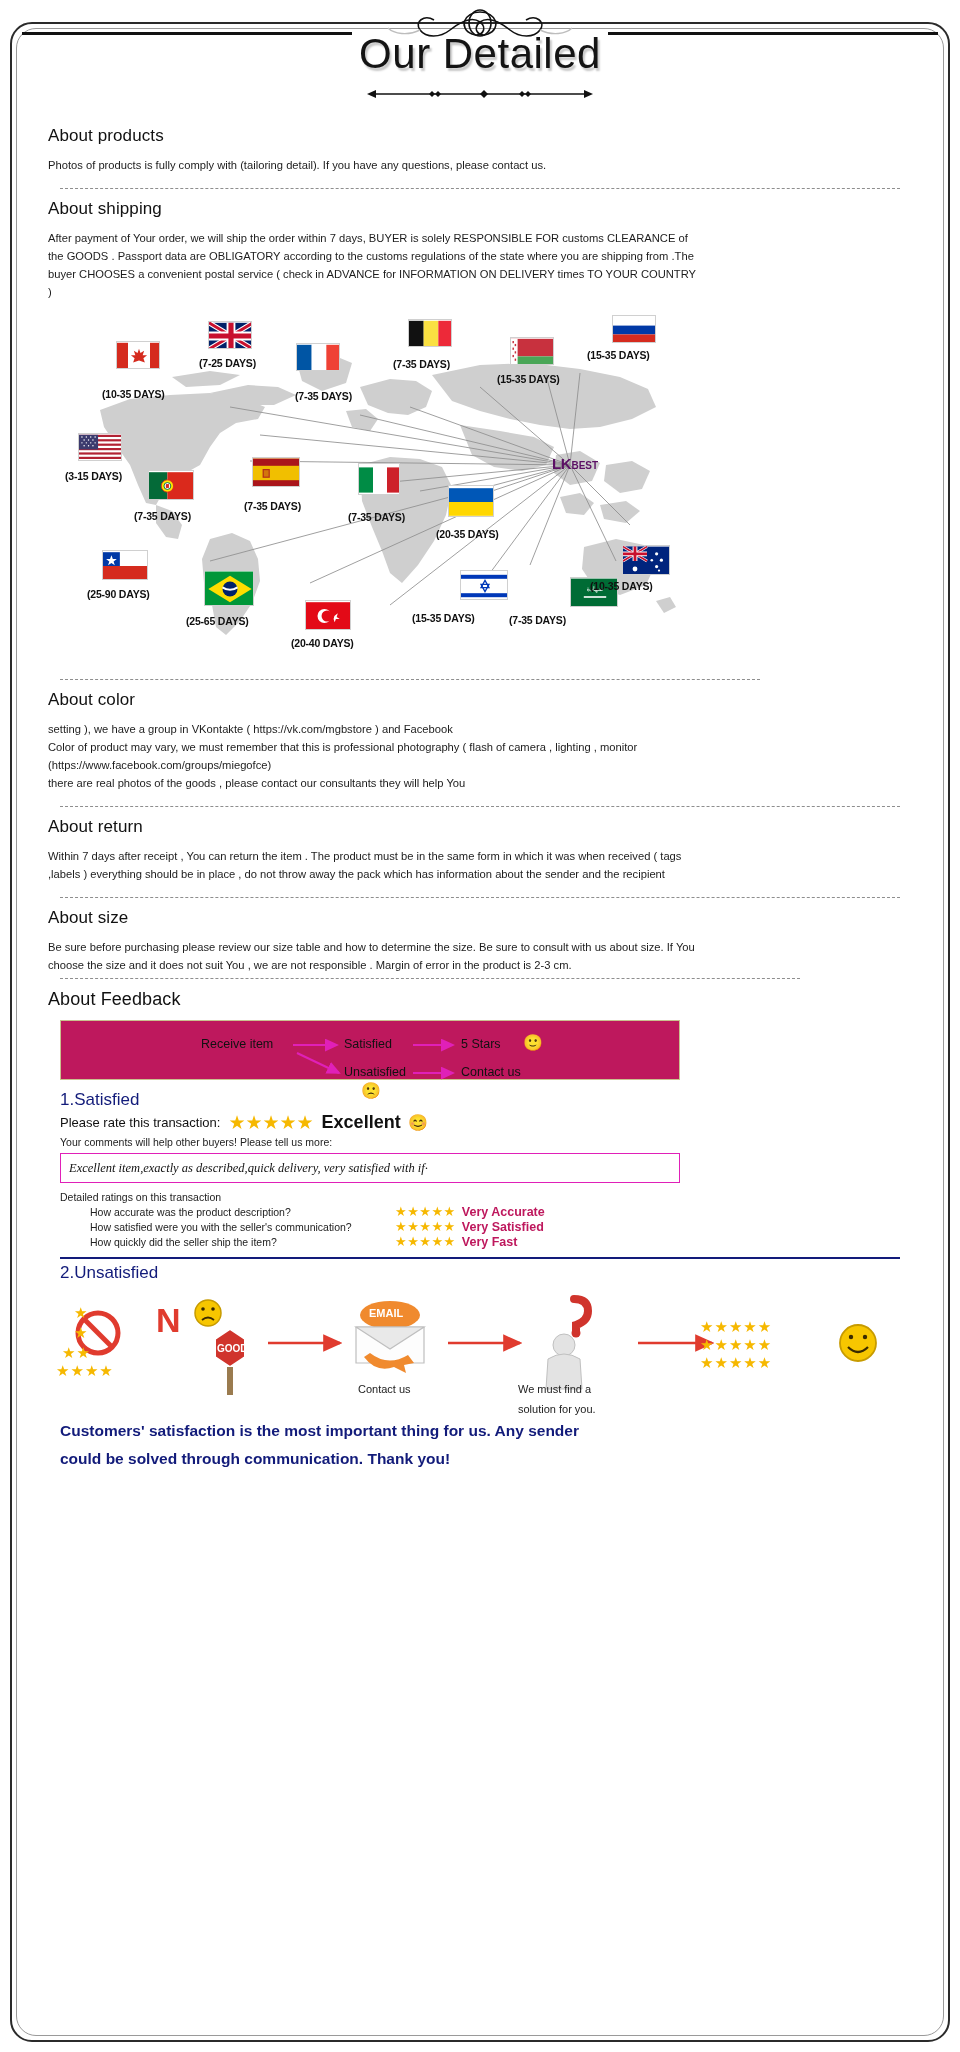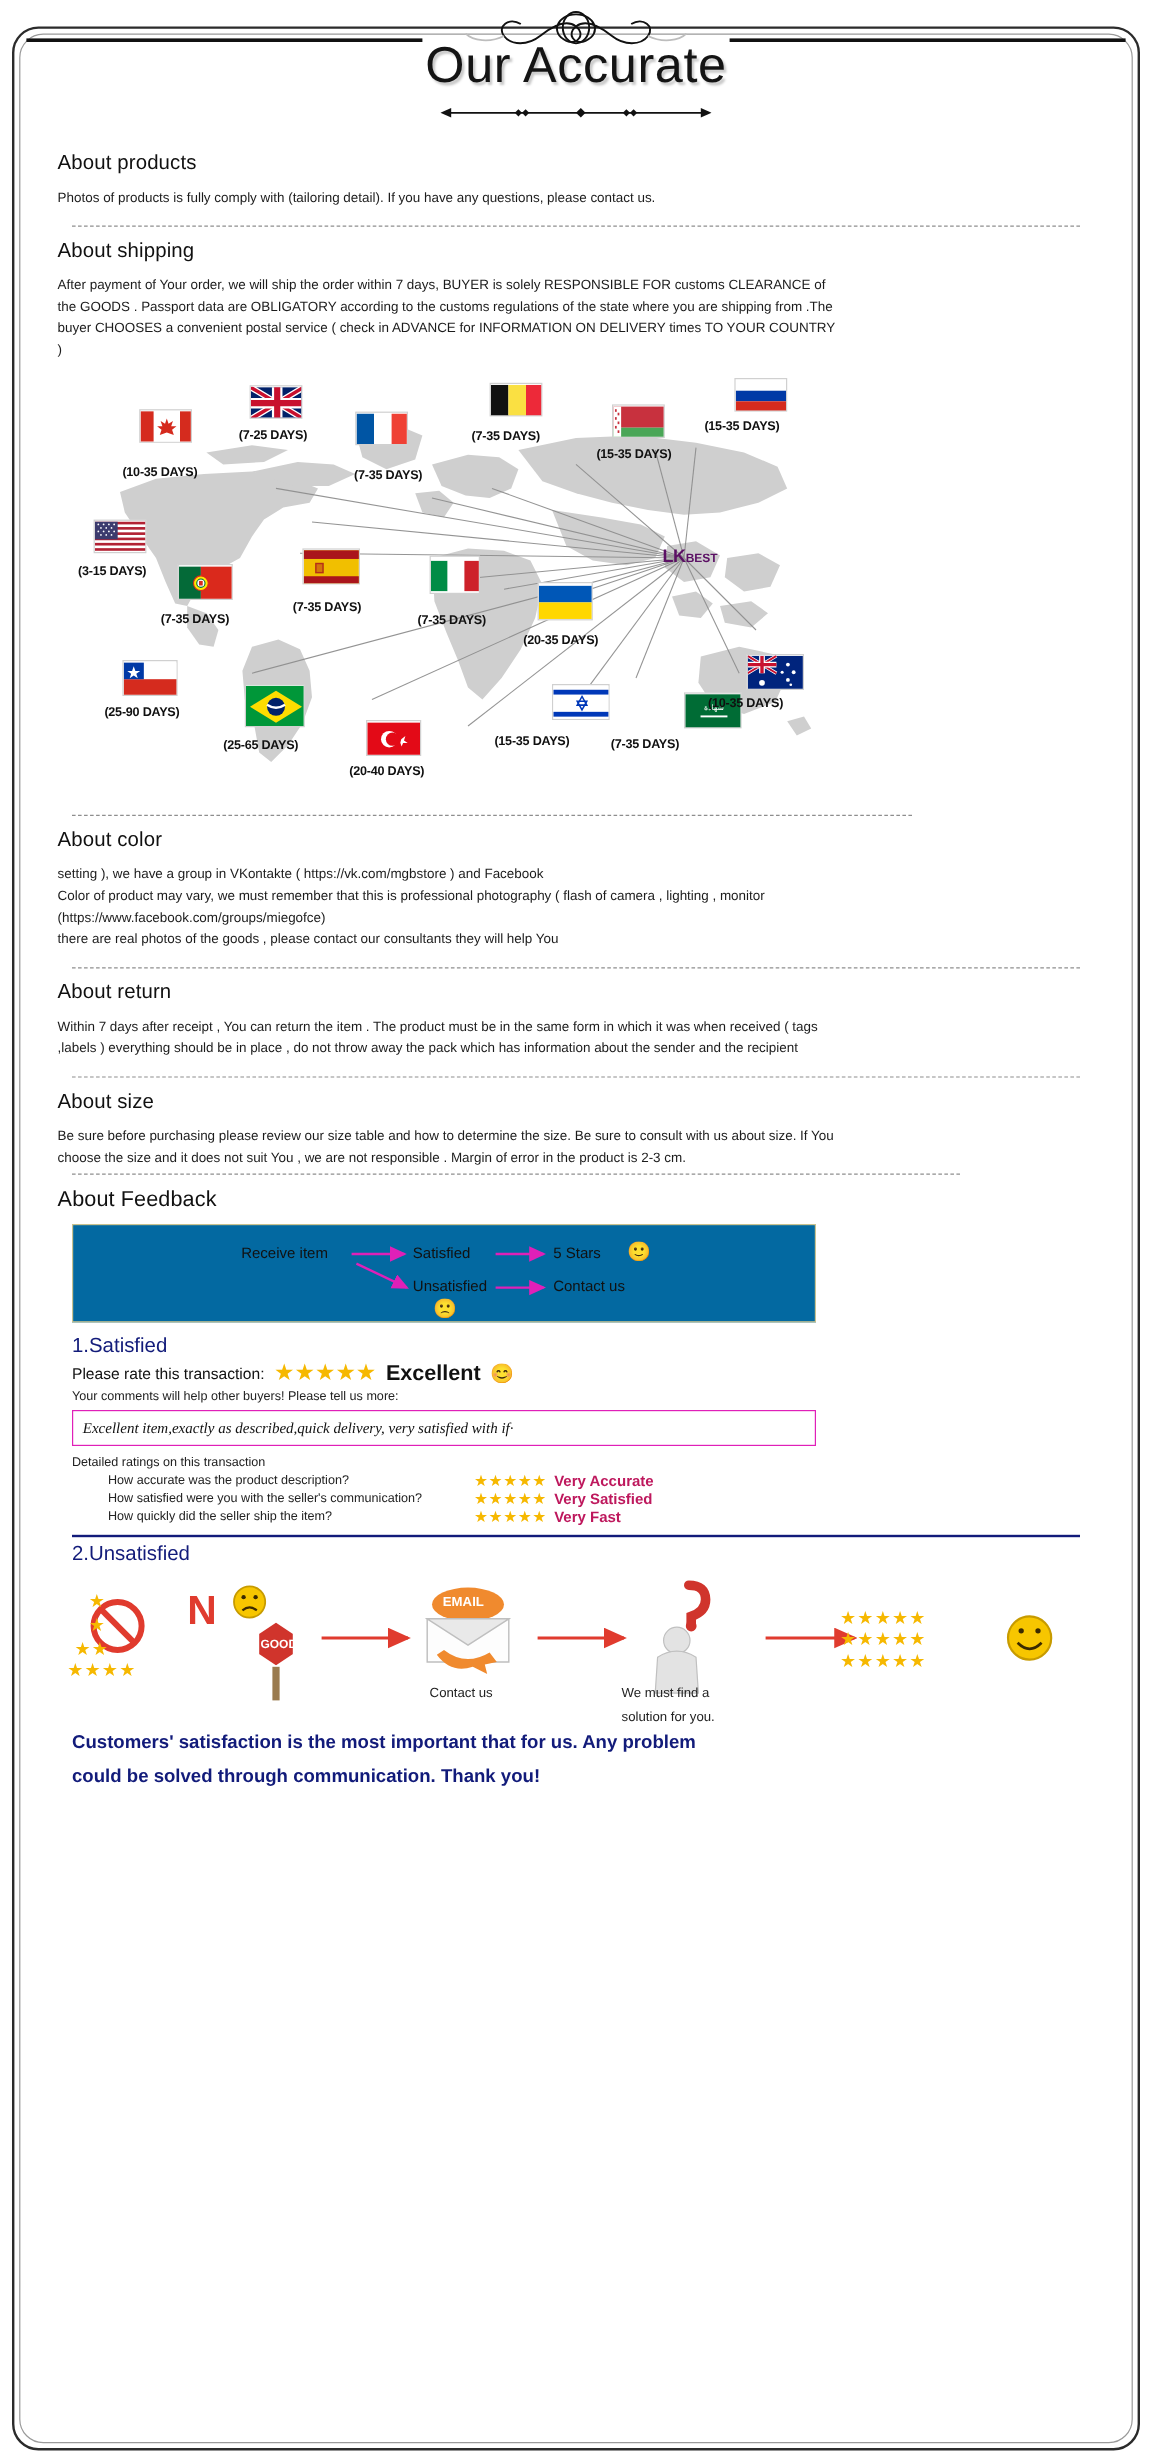--- a/index.html
+++ b/index.html
@@ -95,22 +95,22 @@
   .days{
     position:absolute;
     font-size:10.5px; font-weight:bold; color:#101010; white-space:nowrap;
     letter-spacing:-.2px;
   }
 
   
   .flow-box{
     position:relative;
     margin:10px 60px 0 60px;
-    width:620px; height:82px;
-    background:#0369a1;
+    width:620px; height:60px;
+    background:#be185d;
     border:1px solid #c9c28f;
   }
   .flow-txt{
     position:absolute; font-size:12.5px; color:#111; white-space:nowrap;
   }
   .flow-face{ position:absolute; font-size:16px; }
 
   
   .sat-title{
     margin:10px 60px 2px 60px; font-size:17px; color:#121b7a;
@@ -175,21 +175,21 @@
         <path d="M150 8 C134 8 128 24 142 30 C152 34 158 24 150 18 C142 12 130 18 120 26 C110 34 96 34 90 26 C84 18 94 10 104 16"></path>
         <path d="M150 8 C166 8 172 24 158 30 C148 34 142 24 150 18 C158 12 170 18 180 26 C190 34 204 34 210 26 C216 18 206 10 196 16"></path>
         <ellipse cx="150" cy="19" rx="11" ry="13"></ellipse>
       </g>
       <g fill="none" stroke="#bdbdbd" stroke-width="1.4">
         <path d="M90 26 C78 32 64 30 58 24"></path>
         <path d="M210 26 C222 32 236 30 242 24"></path>
       </g>
     </svg>
 
-    <div class="page-title">Our Accurate</div>
+    <div class="page-title">Our Detailed</div>
 
     <svg class="title-underline" viewBox="0 0 226 12">
       <line x1="8" y1="6" x2="218" y2="6" stroke="#111" stroke-width="1.4"></line>
       <polygon points="0,6 9,2 9,10" fill="#111"></polygon>
       <polygon points="226,6 217,2 217,10" fill="#111"></polygon>
       <polygon points="113,6 117,2 121,6 117,10" fill="#111"></polygon>
       <polygon points="62,6 65,3 68,6 65,9" fill="#111"></polygon>
       <polygon points="68,6 71,3 74,6 71,9" fill="#111"></polygon>
       <polygon points="152,6 155,3 158,6 155,9" fill="#111"></polygon>
       <polygon points="158,6 161,3 164,6 161,9" fill="#111"></polygon>
@@ -631,17 +631,17 @@
     <div class="u-txt" style="left:318px; top:96px;">Contact us</div>
     <div class="u-txt" style="left:478px; top:96px;">We must find a</div>
     <div class="u-txt" style="left:478px; top:116px;">solution for you.</div>
 
     <div class="u-stars" style="left:660px; top:32px;">★★★★★</div>
     <div class="u-stars" style="left:660px; top:50px;">★★★★★</div>
     <div class="u-stars" style="left:660px; top:68px;">★★★★★</div>
   </div>
 
   <div class="closing">
-    <div>Customers' satisfaction is the most important that for us. Any problem</div>
+    <div>Customers' satisfaction is the most important thing for us. Any sender</div>
     <div>could be solved through communication. Thank you!</div>
   </div>
 
 </div>
 
 </body></html>

